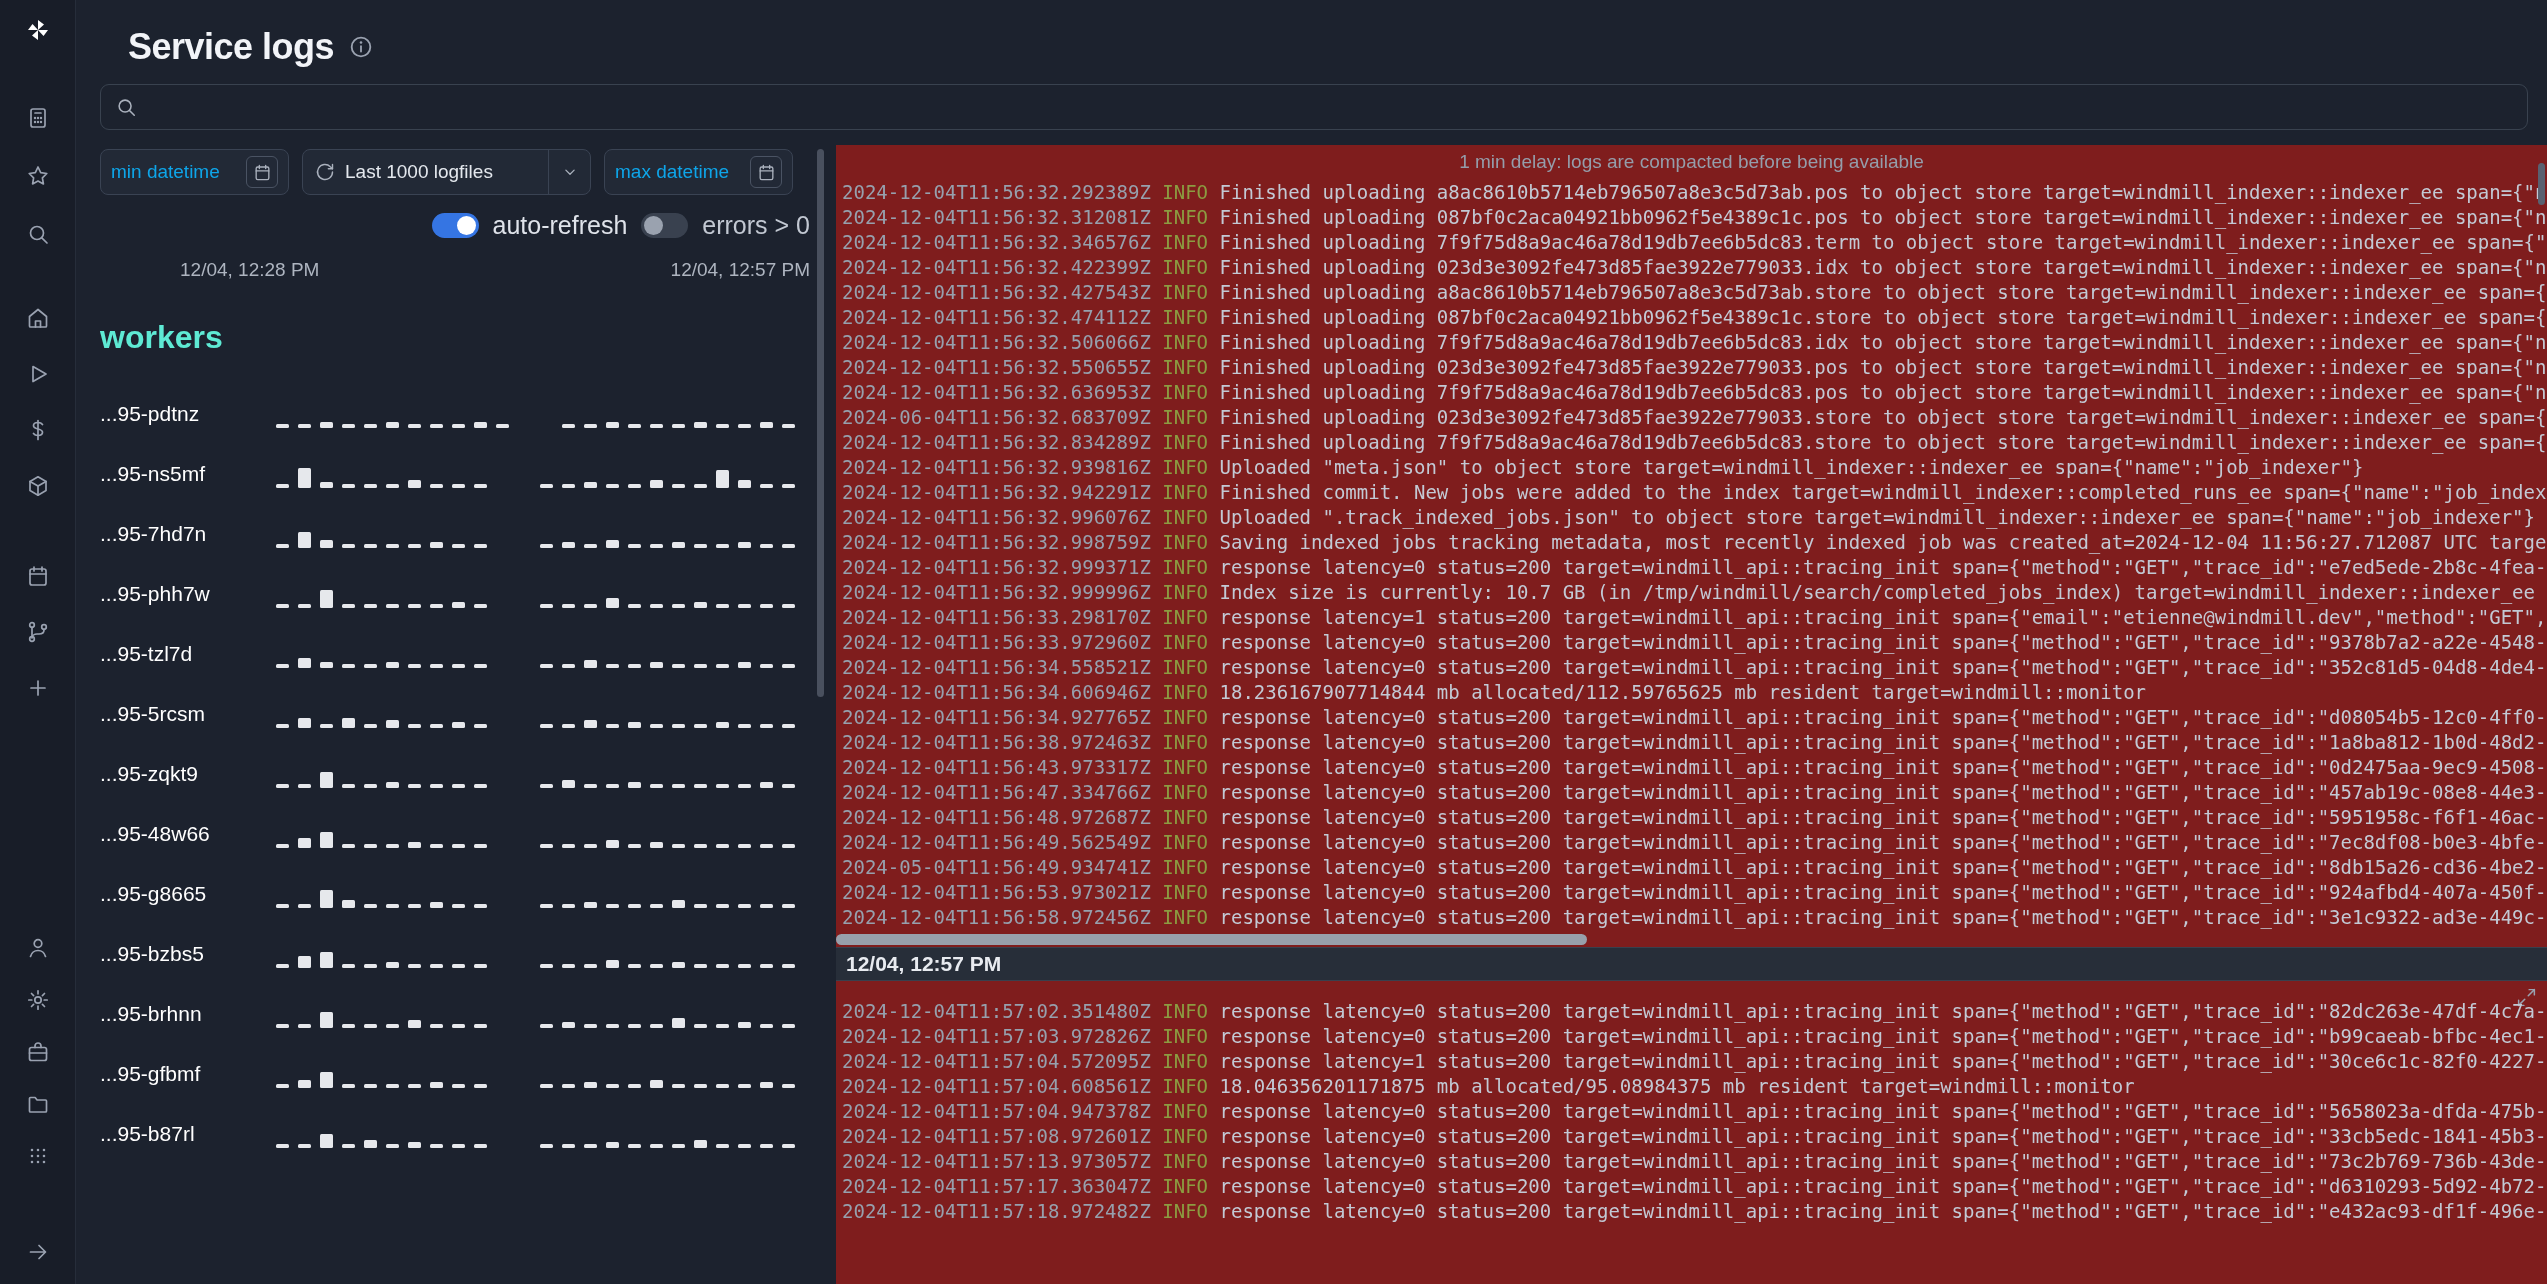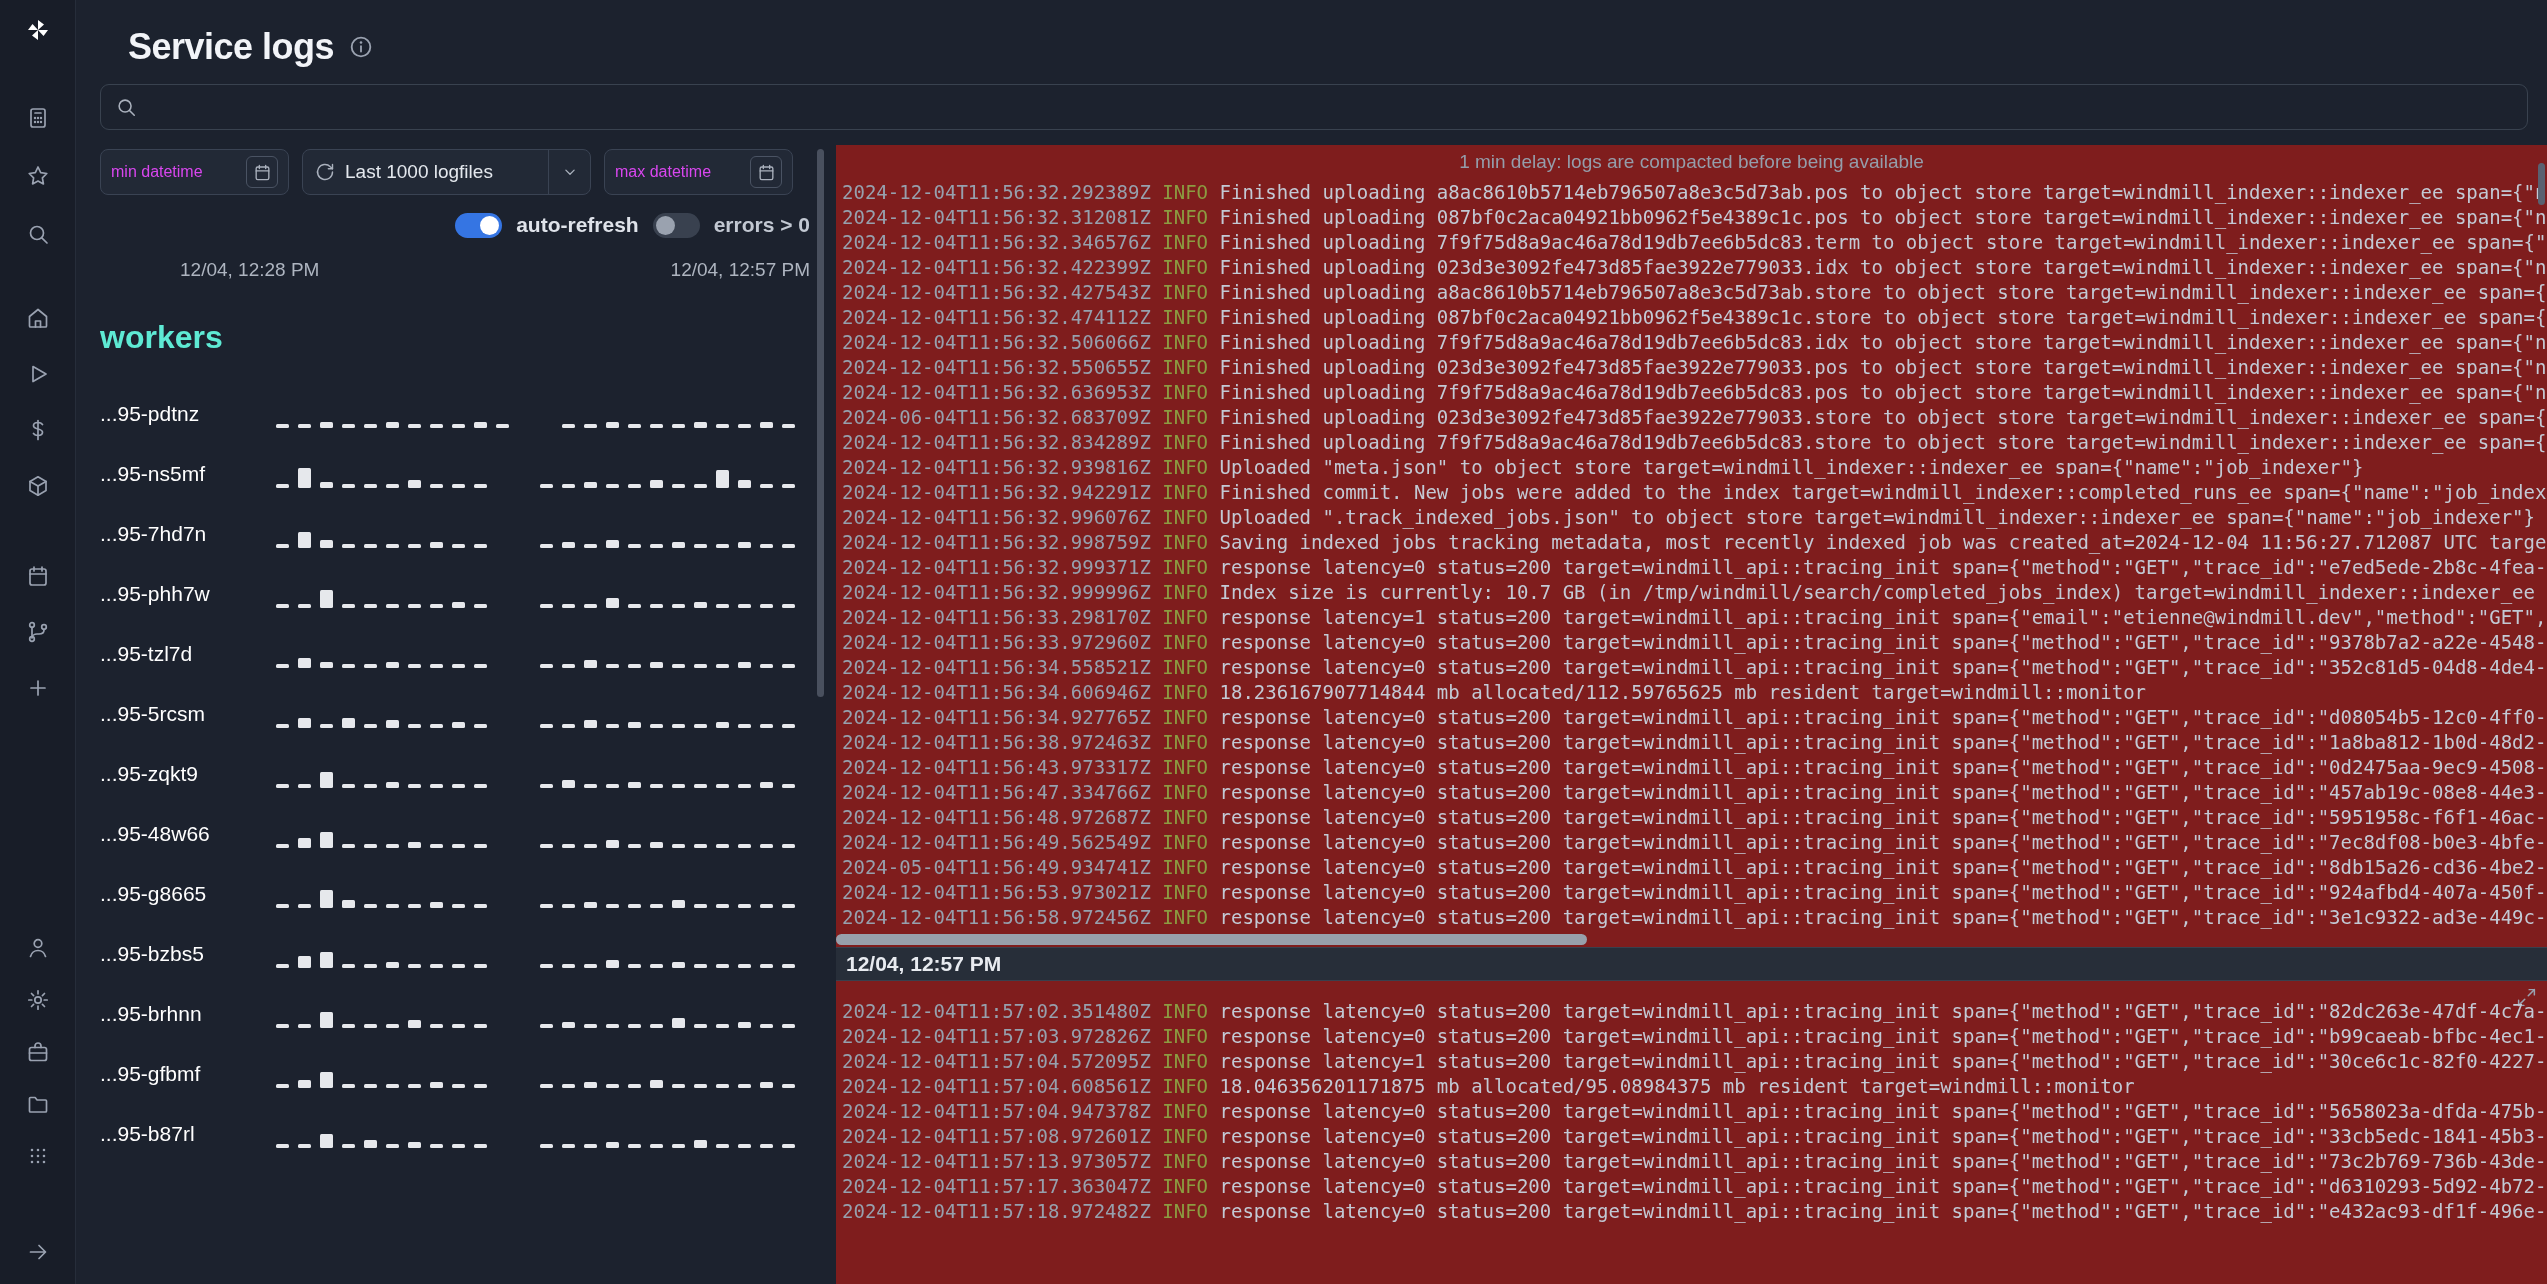--- a/index.html
+++ b/index.html
@@ -41,35 +41,35 @@
                   font-size:20px; font-family:"Liberation Sans",sans-serif; }
   .content-row { flex:1; min-height:0; display:flex; margin-top:15px; position:relative; }
   
   .left-col { width:710px; margin-left:24px; flex-shrink:0; overflow:hidden; }
   .filters { display:flex; gap:13px; margin-top:4px; }
   .field {
     height:46px; background:#222936; border:1px solid #3a4353; border-radius:8px;
     display:flex; align-items:center; padding:0 10px; gap:8px;
   }
   .field.dt { width:189px; }
-  .field-label { flex:1; color:#d946ef; font-size:16px; white-space:nowrap; overflow:hidden; }
+  .field-label { flex:1; color:#0ea5e9; font-size:19px; white-space:nowrap; overflow:hidden; }
   .cal-btn { border:1px solid #4a5363; border-radius:6px; width:32px; height:32px;
              display:flex; align-items:center; justify-content:center; color:#aab1bd; cursor:pointer; }
   .logfiles { width:289px; padding:0; }
   .logfiles .lf-main { flex:1; display:flex; align-items:center; gap:10px; padding:0 12px; cursor:pointer; }
   .logfiles .lf-label { color:#e4e8ee; font-size:19px; white-space:nowrap; }
   .logfiles .lf-caret { width:42px; align-self:stretch; border-left:1px solid #3a4353;
                         display:flex; align-items:center; justify-content:center; color:#aab1bd; cursor:pointer; }
   .toggles { margin-top:16px; display:flex; justify-content:flex-end; align-items:center; gap:14px; height:28px; }
   .toggle { width:47px; height:25px; border-radius:13px; position:relative; flex-shrink:0; cursor:pointer; }
   .toggle.on { background:#3575e3; }
   .toggle.on .knob { position:absolute; right:3px; top:3px; width:19px; height:19px; border-radius:50%; background:#fff; }
   .toggle.off { background:#39414f; }
   .toggle.off .knob { position:absolute; left:3px; top:3px; width:19px; height:19px; border-radius:50%; background:#9aa2af; }
-  .toggle-label { font-size:21px; color:#dfe3ea;font-weight:bold; }
+  .toggle-label { font-size:25px; color:#dfe3ea; }
   .toggle-label.dim { color:#c2c8d2; }
   .range-row { margin-top:20px; display:flex; justify-content:space-between; padding-left:80px;
                font-size:19px; color:#aeb5c0; }
   .workers-h { margin-top:38px; font-size:32px; font-weight:700; color:#5eead4; }
   .group-h { margin-top:42px; font-size:25px; font-weight:700; color:#e9ecf1; }
   .worker-list { margin-top:28px; }
   .worker-row { height:60px; display:flex; align-items:center; cursor:pointer; }
   .worker-label { width:176px; font-size:21px; color:#ffffff; white-space:nowrap; }
   .spark { flex:1; height:28px; display:flex; align-items:flex-end; }
   .slot { width:22px; display:flex; align-items:flex-end; }

